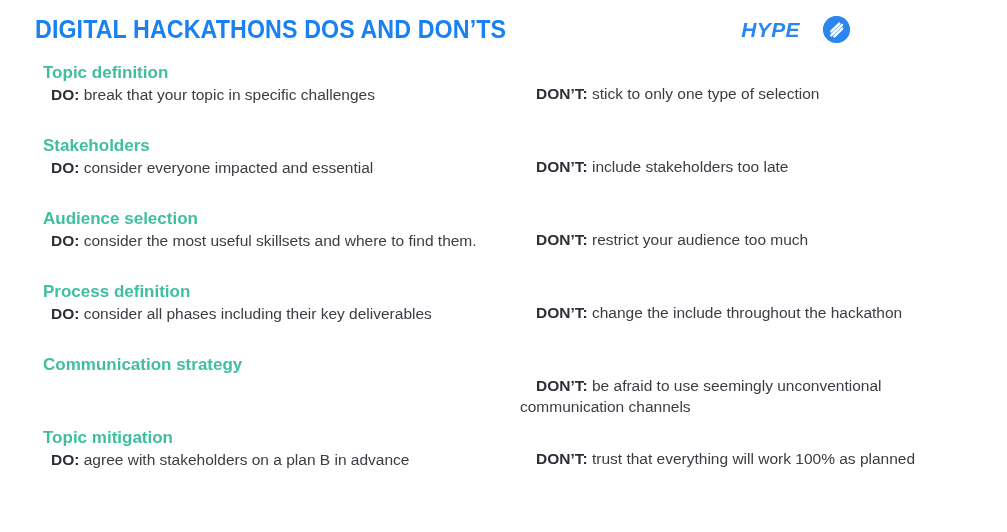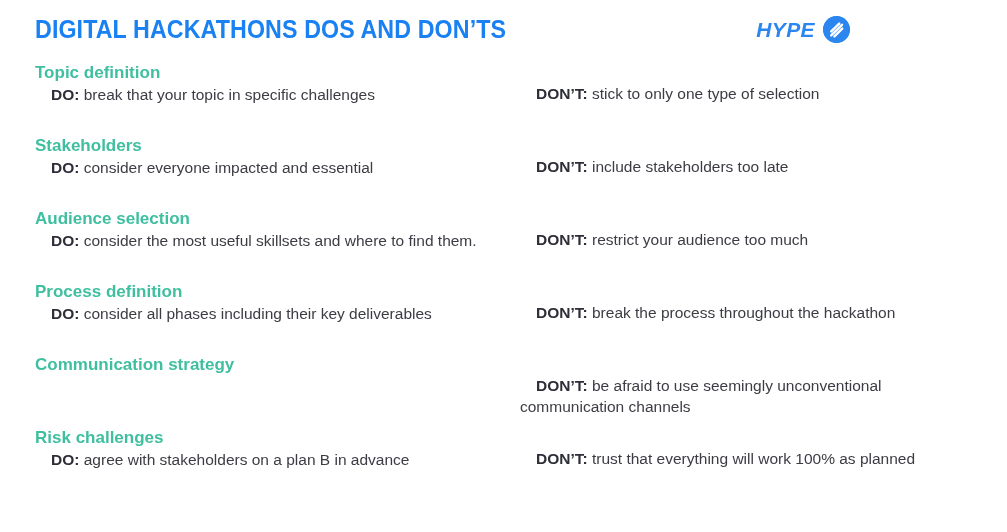--- a/index.html
+++ b/index.html
@@ -47,21 +47,21 @@
     transform-origin: left center;
     white-space: nowrap;
   }
 
   .brand {
     position: absolute;
     right: 16px;
     top: 14px;
     display: flex;
     align-items: center;
-    gap: 8px;
+    gap: 23px;
     height: 30px;
   }
   .brand-word {
     font-family: "Liberation Sans", sans-serif;
     font-size: 21px;
     font-weight: bold;
     font-style: italic;
     letter-spacing: 0.4px;
     color: #2b87ef;
     line-height: 21px;
@@ -99,21 +99,21 @@
     left: 520px;
     top: 21px;
     width: 470px;
   }
 
   .section-heading {
     font-size: 17px;
     line-height: 21px;
     font-weight: bold;
     color: #3fbfa0;
-    margin: 0 0 1px 0;
+    margin: 0 0 1px 8px;
     white-space: nowrap;
   }
   .item-text {
     font-size: 15.5px;
     line-height: 21px;
     color: #3c3c44;
     margin: 0;
   }
   .item-label {
     font-weight: bold;
@@ -175,36 +175,36 @@
         <div class="item-text"><span class="item-label">DON’T:</span> <span>restrict your audience too much</span></div>
       </div>
     </div>
 
     <div class="row">
       <div class="col-left">
         <div class="section-heading">Process definition</div>
         <div class="item-text"><span class="item-label">DO:</span> <span>consider all phases including their key deliverables</span></div>
       </div>
       <div class="col-right">
-        <div class="item-text"><span class="item-label">DON’T:</span> <span>break the process throughout the hackathon</span></div>
+        <div class="item-text"><span class="item-label">DON’T:</span> <span>change the include throughout the hackathon</span></div>
       </div>
     </div>
 
     <div class="row">
       <div class="col-left">
         <div class="section-heading">Communication strategy</div>
       </div>
       <div class="col-right">
         <div class="item-text"><span class="item-label">DON’T:</span> <span>be afraid to use seemingly unconventional communication channels</span></div>
       </div>
     </div>
 
     <div class="row">
       <div class="col-left">
-        <div class="section-heading">Risk challenges</div>
+        <div class="section-heading">Topic mitigation</div>
         <div class="item-text"><span class="item-label">DO:</span> <span>agree with stakeholders on a plan B in advance</span></div>
       </div>
       <div class="col-right">
         <div class="item-text"><span class="item-label">DON’T:</span> <span>trust that everything will work 100% as planned</span></div>
       </div>
     </div>
 
   </div>
 </div>
 

